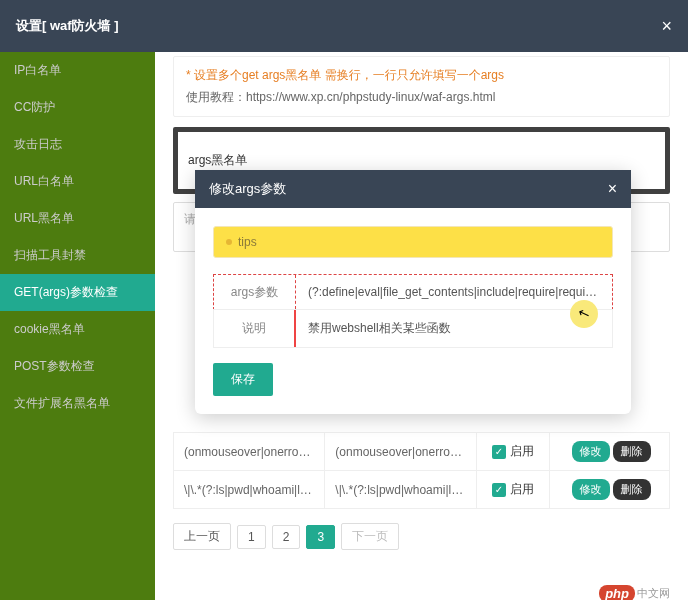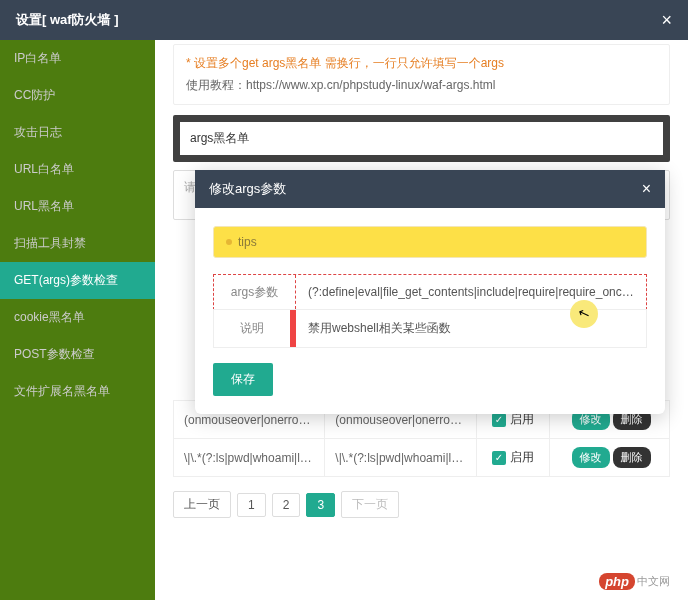--- a/index.html
+++ b/index.html
@@ -1,60 +1,60 @@
 <!DOCTYPE html>
 <html><head>
   <meta charset="utf-8">
   <style>
     * { margin: 0; padding: 0; box-sizing: border-box; }
     body { font-family: "Microsoft YaHei", -apple-system, sans-serif; font-size: 12px; color: #333; background: #fff; width: 688px; height: 600px; overflow: hidden; position: relative; }
 
-    .header { background: #394555; color: #fff; height: 40px; display: flex; align-items: center; justify-content: space-between; padding: 0 16px; font-size: 13px; font-weight: bold; }
+    .header { background: #394555; color: #fff; height: 52px; display: flex; align-items: center; justify-content: space-between; padding: 0 16px; font-size: 13px; font-weight: bold; }
     .header .close { cursor: pointer; font-size: 18px; font-weight: normal; }
 
     .container { display: flex; height: 560px; }
     .sidebar { width: 155px; background: #4d7c0f; color: #ccc; overflow-y: auto; flex-shrink: 0; }
     .sidebar .item { padding: 10px 14px; cursor: pointer; font-size: 12px; }
     .sidebar .item.active { background: #21aa90; color: #fff; }
 
     .main { flex: 1; padding: 0 18px 12px; overflow-y: auto; background: #fff; position: relative; }
     .notice-box { border: 1px solid #eee; padding: 8px 12px; margin-top: 4px; border-radius: 2px; line-height: 1.8; font-size: 12px; }
     .notice-box .warn { color: #e67e22; }
     .notice-box .link { color: #666; }
-    .input-box { border: 7px solid #404040; border-radius: 2px; padding: 8px 10px; margin-top: 10px; font-size: 12px; color: #333; }
+    .input-box { border: 5px solid #404040; border-radius: 2px; padding: 20px 10px; margin-top: 10px; font-size: 12px; color: #333; }
     .textarea { border: 1px solid #ddd; border-radius: 2px; padding: 8px 10px; margin-top: 8px; color: #aaa; font-size: 12px; height: 50px; }
 
     .table-wrap { margin-top: 180px; }
     table { width: 100%; border-collapse: collapse; }
     td { border: 1px solid #eee; padding: 8px 10px; font-size: 12px; color: #666; vertical-align: middle; overflow: hidden; text-overflow: ellipsis; white-space: nowrap; max-width: 130px; }
     td.ops { text-align: center; }
     .chk { display: inline-flex; align-items: center; gap: 4px; color: #333; }
     .chk-box { width: 14px; height: 14px; background: #21aa90; border-radius: 2px; display: inline-flex; align-items: center; justify-content: center; color: #fff; font-size: 10px; }
     .btn-sm { display: inline-block; padding: 3px 8px; border-radius: 8px; font-size: 11px; color: #fff; cursor: pointer; margin-left: 3px; }
     .btn-edit { background: #21aa90; }
     .btn-del { background: #333; }
 
     .pagination { display: flex; gap: 6px; margin-top: 14px; align-items: center; }
     .pagination .pg { border: 1px solid #ddd; padding: 4px 10px; font-size: 12px; cursor: pointer; border-radius: 2px; color: #555; background: #fff; }
     .pagination .pg.active { background: #21aa90; color: #fff; border-color: #21aa90; }
     .pagination .pg.disabled { color: #bbb; cursor: not-allowed; }
 
     .watermark { position: absolute; bottom: 10px; right: 18px; display: flex; align-items: center; gap: 2px; }
     .wm-pill { background: #d5452f; color: #fff; font-size: 13px; padding: 1px 6px; border-radius: 8px; font-style: italic; font-weight: bold; }
     .wm-txt { color: #999; font-size: 11px; }
-    .modal { position: absolute; top: 170px; left: 195px; width: 470px; background: #fff; box-shadow: 0 4px 20px rgba(0,0,0,0.2); border-radius: 6px; }
+    .modal { position: absolute; top: 170px; left: 195px; width: 436px; background: #fff; box-shadow: 0 4px 20px rgba(0,0,0,0.2); border-radius: 6px; }
     .modal-header { background: #394555; color: #fff; padding: 10px 14px; display: flex; justify-content: space-between; align-items: center; font-size: 13px; }
     .modal-header .close { cursor: pointer; font-size: 16px; }
     .modal-body { padding: 18px; }
     .tips { border: 1px solid #f3e6b8; background: #fde047; border-radius: 3px; padding: 8px 12px; margin-bottom: 16px; display: flex; align-items: center; gap: 6px; font-size: 12px; color: #8a7a3a; }
     .tips .dot { width: 6px; height: 6px; background: #e6b634; border-radius: 50%; }
 
     .form-row { display: flex; align-items: stretch; border: 1px solid #eee; margin-bottom: -1px; }
     .form-row.highlighted { border: 1px dashed #d44; }
-    .form-row .label { width: 82px; display: flex; align-items: center; justify-content: center; color: #888; font-size: 12px; border-right: 6px solid #ef4444; }
+    .form-row .label { width: 82px; display: flex; align-items: center; justify-content: center; color: #888; font-size: 12px; border-right: 2px solid #ef4444; }
     .form-row.highlighted .label { border-right: 1px dashed #d44; }
     .form-row .value { flex: 1; padding: 10px 12px; font-size: 12px; color: #555; overflow: hidden; white-space: nowrap; text-overflow: ellipsis; }
 
     .btn-save { background: #21aa90; color: #fff; border: none; padding: 8px 18px; border-radius: 2px; margin-top: 16px; cursor: pointer; font-size: 12px; }
 
     .cursor-ring { position: absolute; width: 28px; height: 28px; background: #f9e97a; border-radius: 50%; top: 300px; left: 570px; display: flex; align-items: center; justify-content: center; pointer-events: none; }
     .cursor-arrow { font-size: 14px; color: #000; transform: rotate(-20deg); position: relative; top: -1px; }
   </style>
 </head>
 <body>

